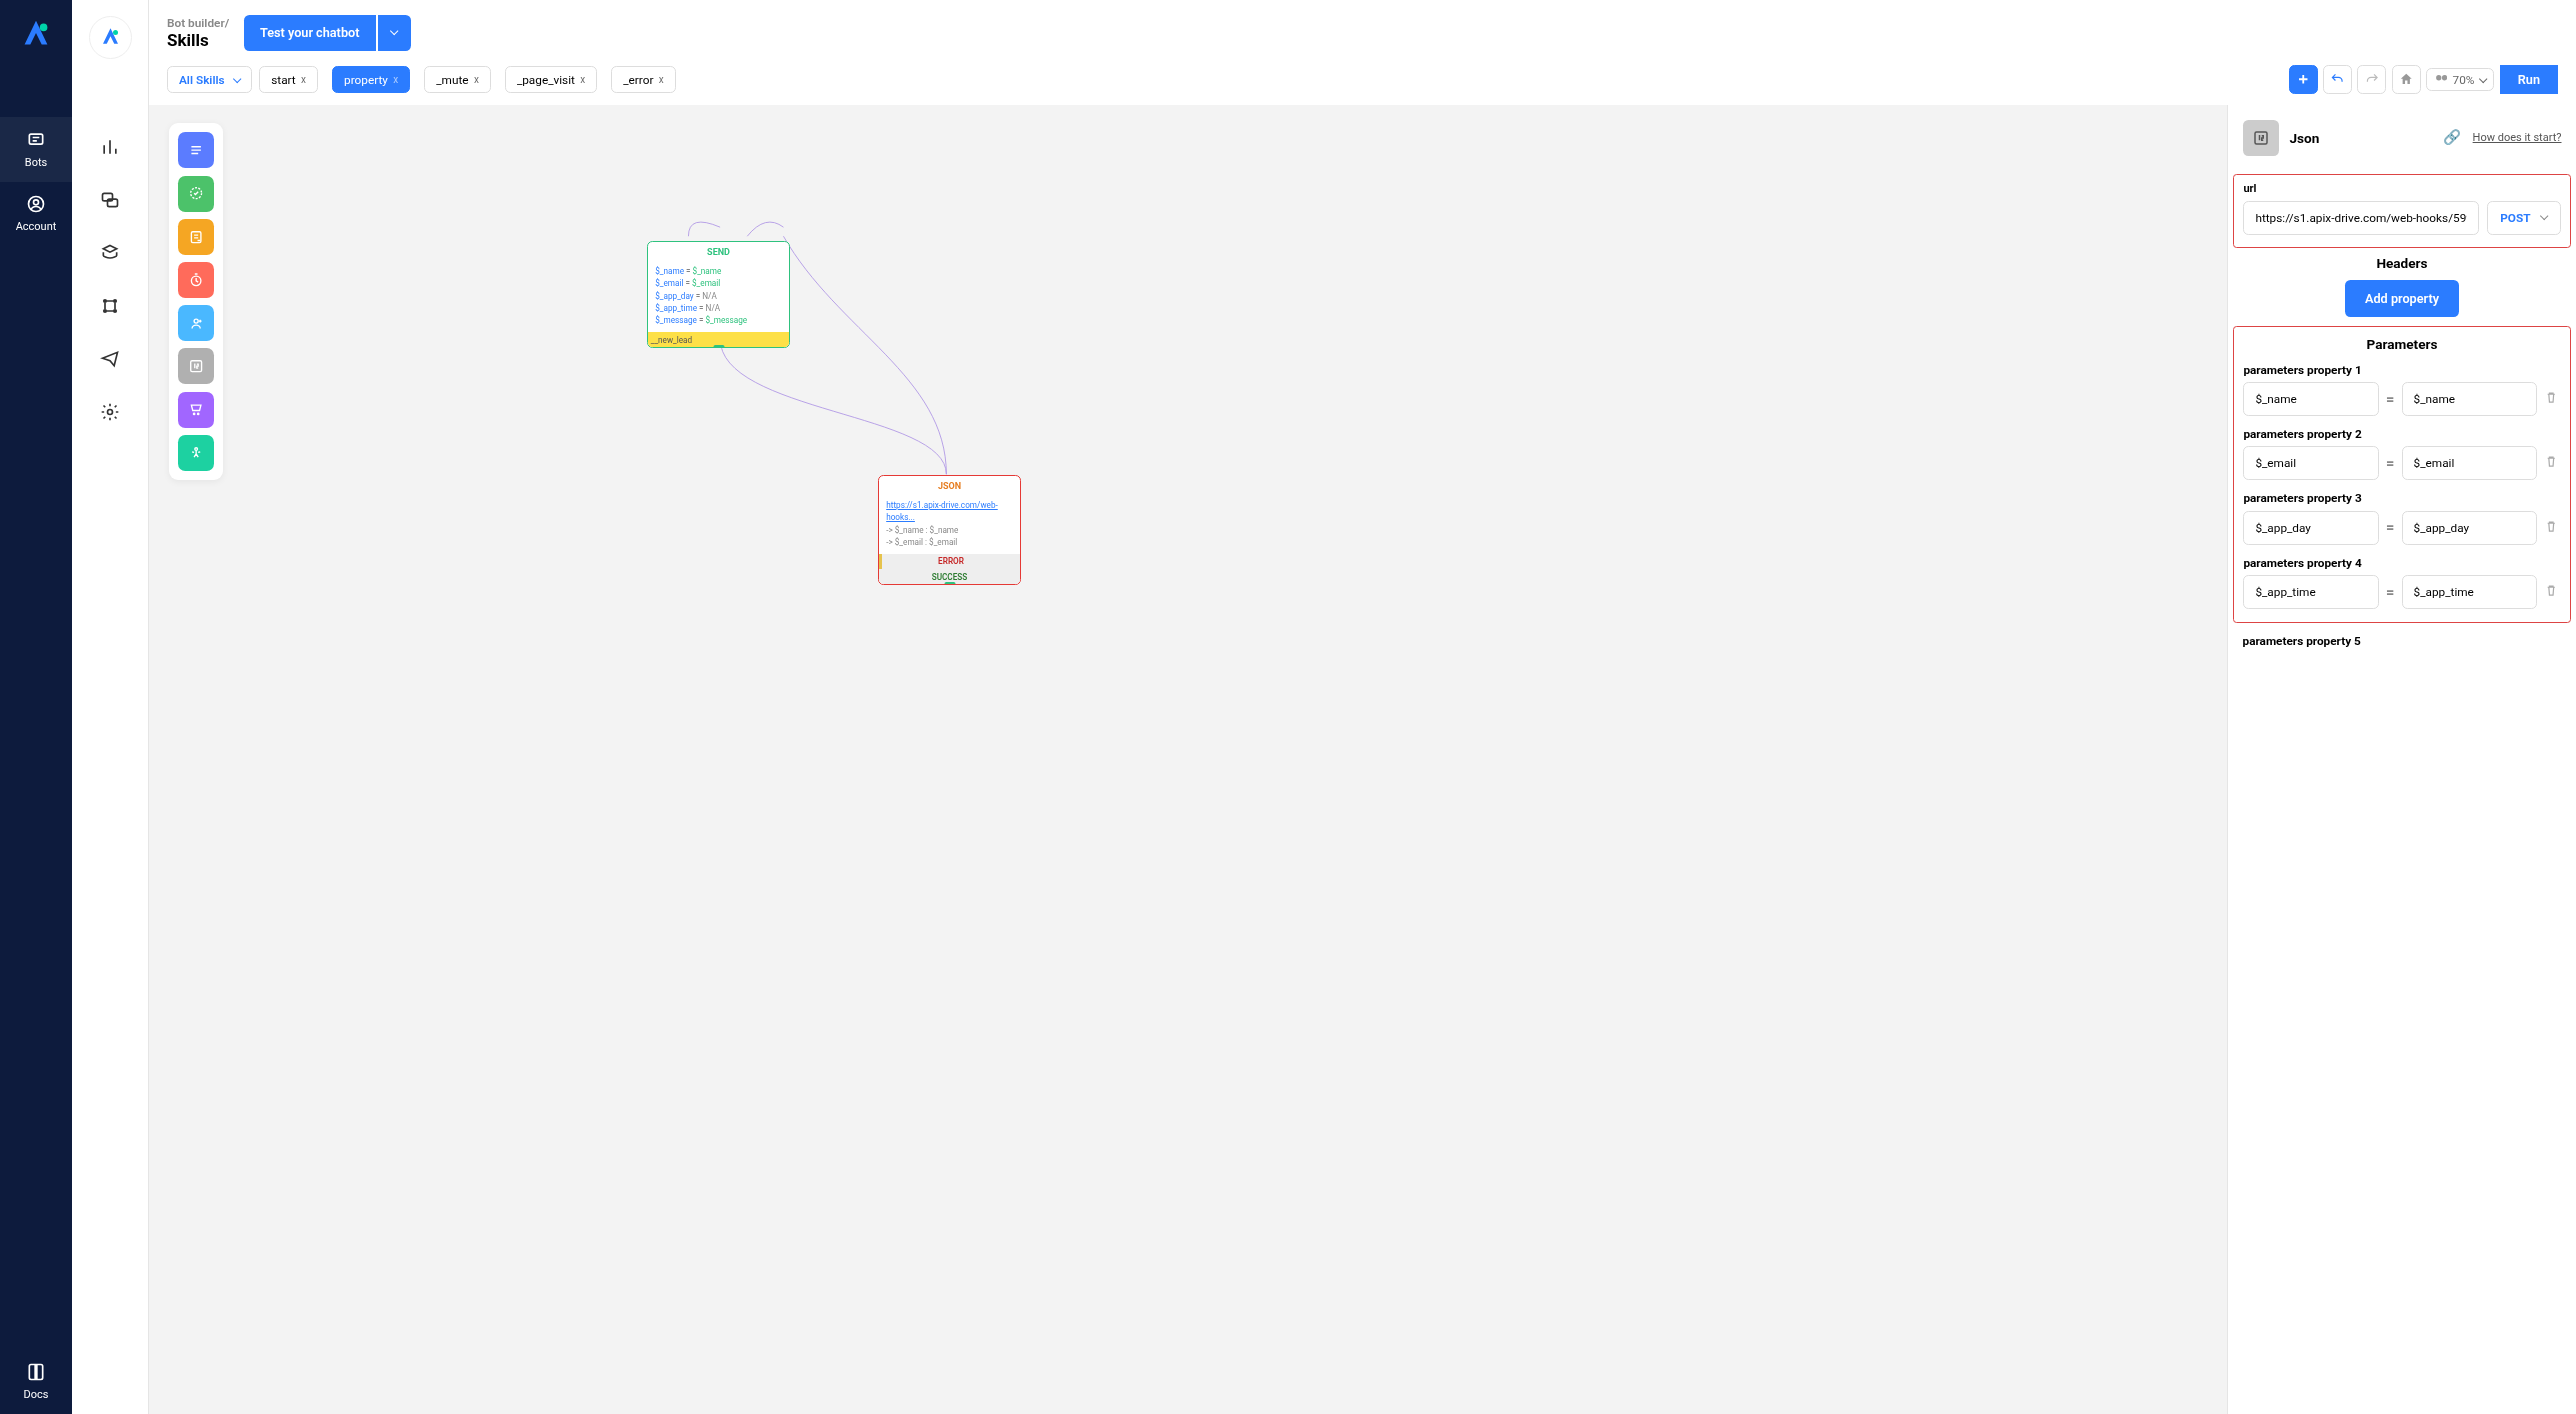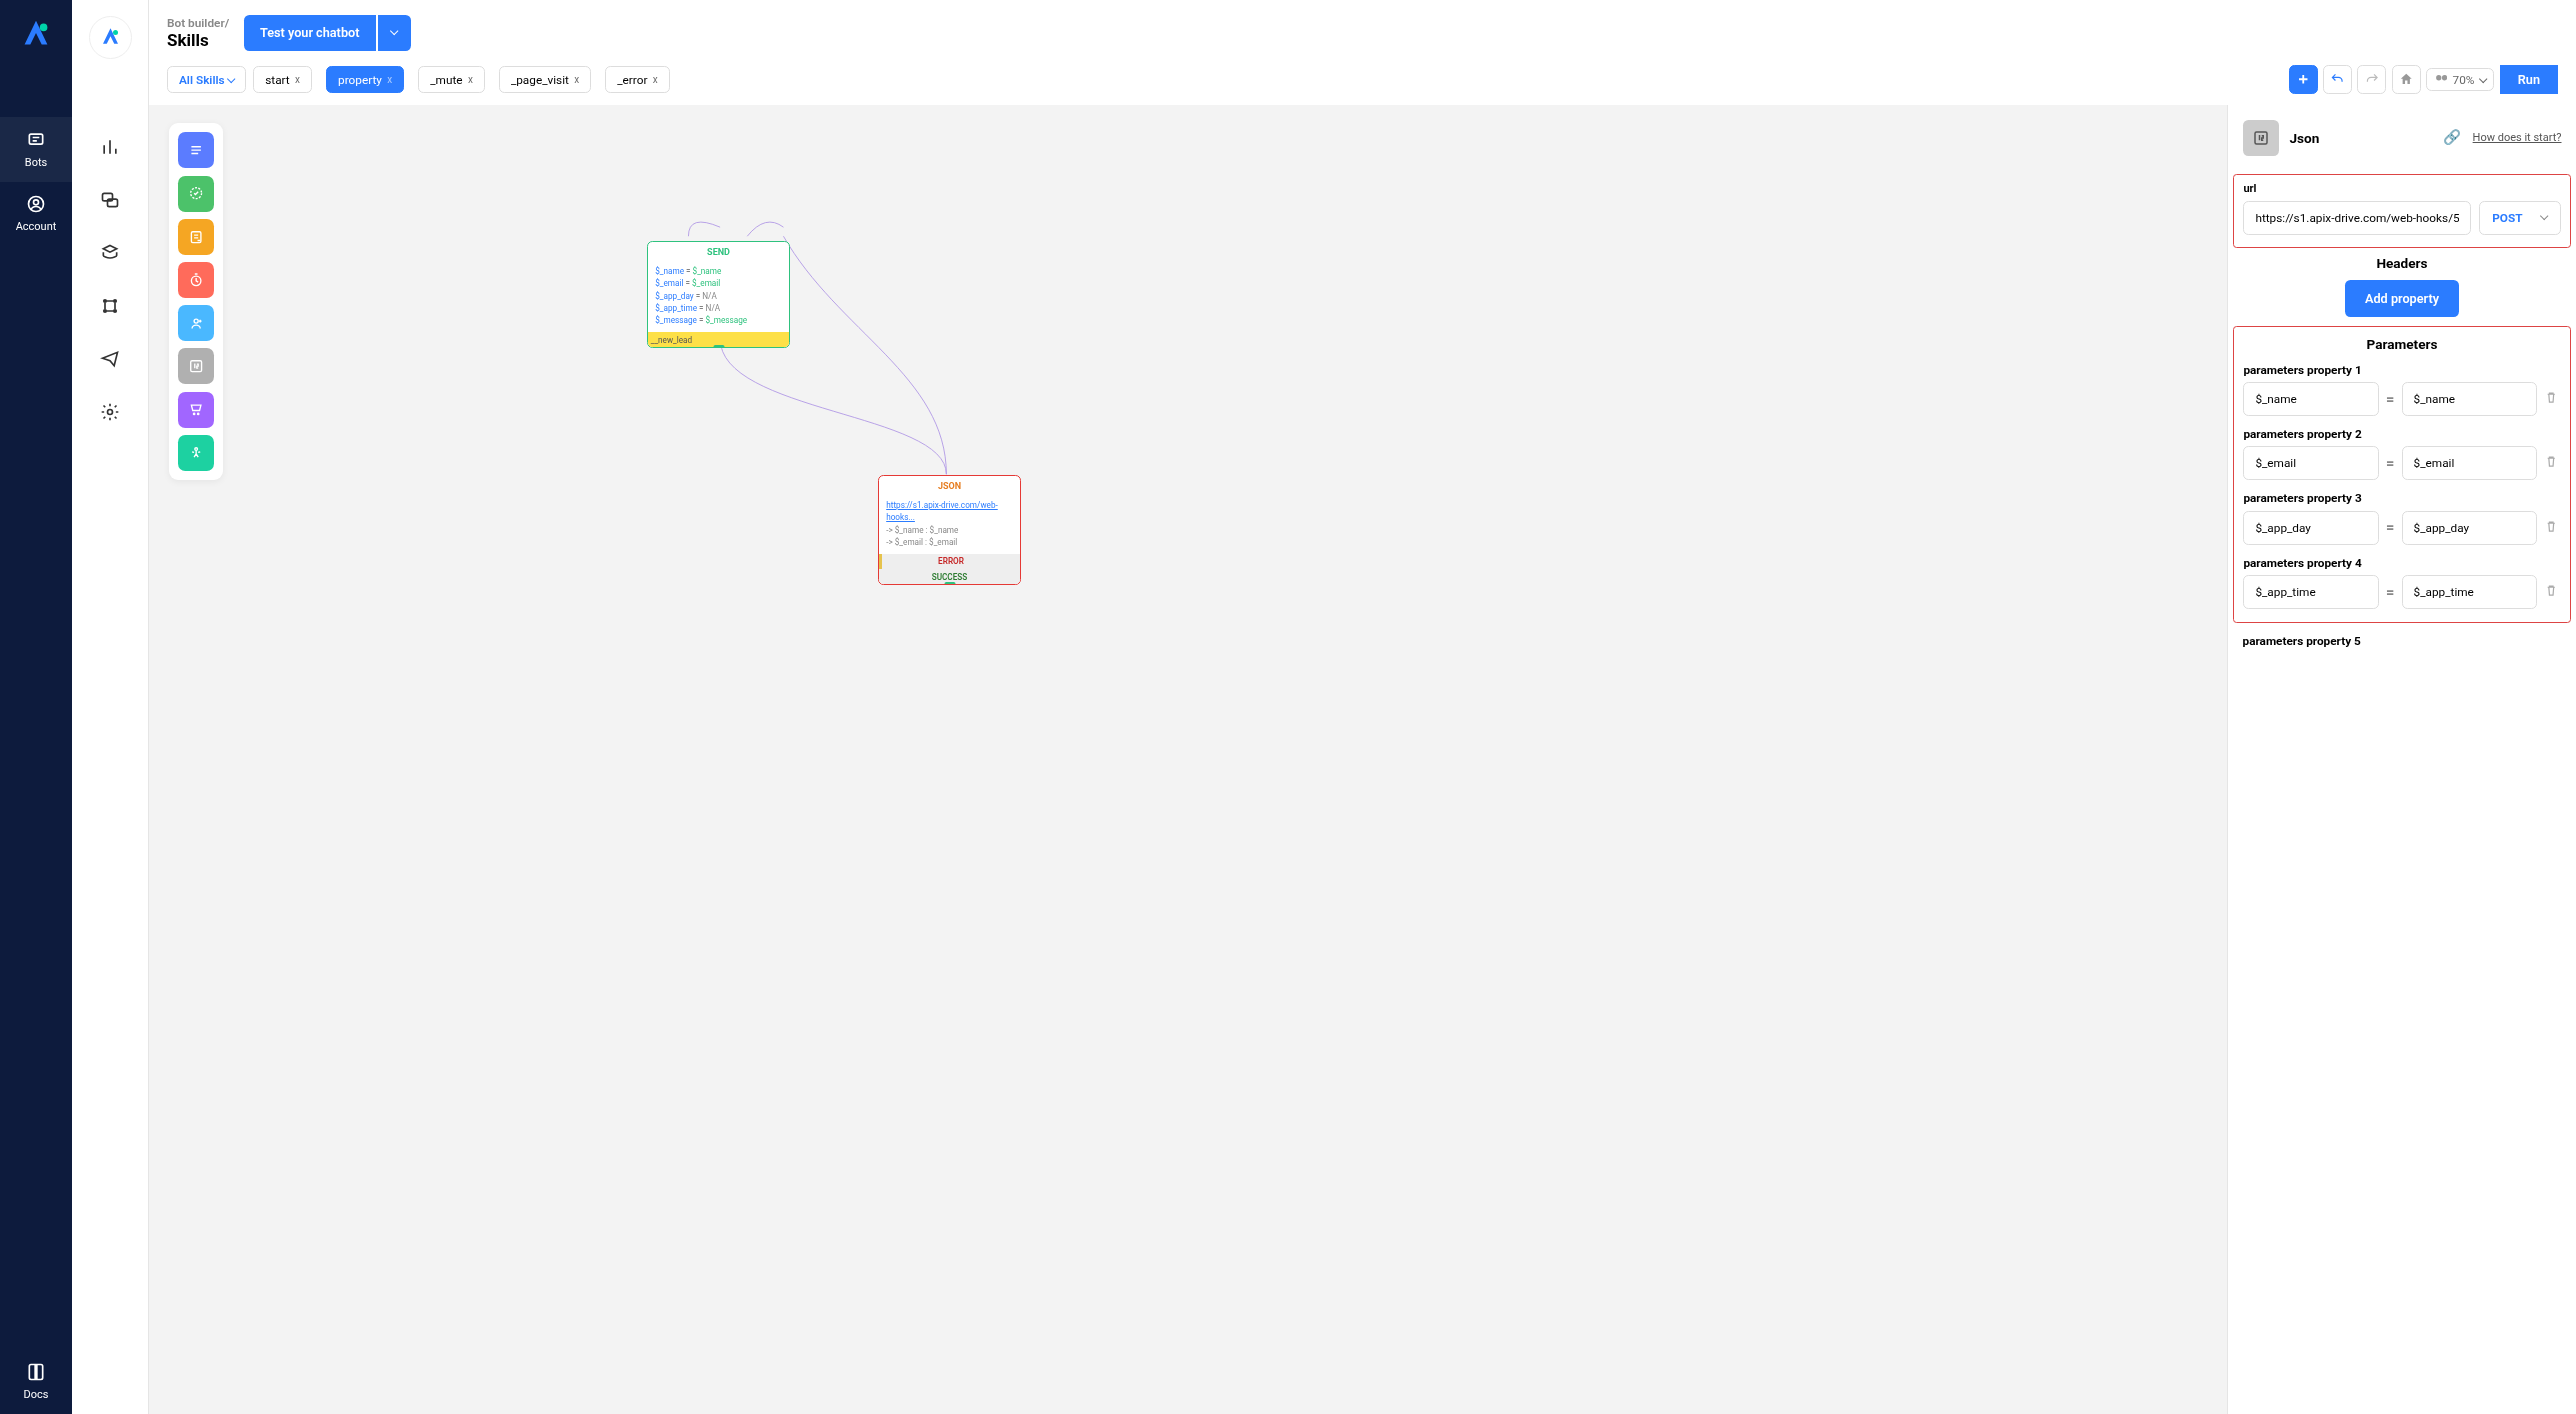--- a/index.html
+++ b/index.html
@@ -21,21 +21,21 @@
 .header-title h1{font-size:17px;font-weight:700}
 .btn{border:none;border-radius:5.4px;padding:0 16.3px;font-weight:600;cursor:pointer;display:inline-flex;align-items:center;gap:7.2px;height:36px;font-size:12.7px}
 .btn-primary{background:#2b7cff;color:#fff}
 .btn-split{display:flex;gap:1.8px}
 .btn-split .btn{border-radius:5.4px 0 0 5.4px}
 .btn-split .split-toggle{background:#2b7cff;border-radius:0 5.4px 5.4px 0;width:33px;display:flex;align-items:center;justify-content:center;color:#fff}
 .toolbar{display:flex;align-items:center;padding:0 18px 11px;gap:7.2px}
 .chip{border:0.9px solid #ddd;border-radius:5.4px;padding:5.4px 11px;font-size:11.8px;display:flex;align-items:center;gap:5.4px;cursor:pointer;background:#fff}
 .chip.active{background:#2b7cff;color:#fff;border-color:#2b7cff}
 .chip .x{opacity:.6;font-size:10px}
-.chip-dd{gap:3px}
+.chip-dd{gap:9px}
 .toolbar-right{margin-left:auto;display:flex;align-items:center;gap:5.4px}
 .icon-btn{width:29px;height:29px;border:0.9px solid #ddd;border-radius:5.4px;background:#fff;display:flex;align-items:center;justify-content:center;cursor:pointer;color:#666}
 .icon-btn.blue{background:#2b7cff;color:#fff;border-color:#2b7cff}
 .zoom-group{display:flex;align-items:center;gap:5.4px;border:0.9px solid #ddd;border-radius:5.4px;padding:3.6px 7.2px;font-size:11.8px;color:#666}
 .btn-run{background:#2b7cff;color:#fff;border:none;border-radius:0;padding:7.2px 18px;font-weight:600;cursor:pointer;font-size:12.7px}
 .workspace{flex:1;display:flex;position:relative;overflow:hidden}
 .canvas{flex:1;background:#f3f3f3;position:relative}
 .palette{position:absolute;left:20px;top:18px;background:#fff;border-radius:9px;padding:9px;display:flex;flex-direction:column;gap:7.2px;box-shadow:0 1.8px 7.2px rgba(0,0,0,.06)}
 .palette-item{width:36px;height:36px;border-radius:7.2px;display:flex;align-items:center;justify-content:center;cursor:pointer;color:#fff}
 .node{position:absolute;background:#fff;border-radius:5.4px;border:0.9px solid;font-size:9px;overflow:hidden;width:143px}
@@ -60,21 +60,21 @@
 .side-header{display:flex;align-items:center;gap:11px;padding:14.5px}
 .side-header .icn{width:36px;height:36px;background:#ccc;border-radius:5.4px;display:flex;align-items:center;justify-content:center;color:#555}
 .side-header h3{font-size:13.6px;font-weight:700;flex:1}
 .side-header a{font-size:11px;color:#555;text-decoration:underline}
 .section{padding:0 14.5px;margin-top:7.2px}
 .section.hl{border:1.8px solid #d44;border-radius:3.6px;margin:3.6px 5.4px;padding:7.2px 9px 12.7px}
 .section-title{font-size:13.6px;font-weight:700;text-align:center;margin:1px 0}
 .field-label{font-size:11px;font-weight:700;margin-bottom:5.4px;display:block}
 .url-row{display:flex;gap:7.2px}
 .input{border:0.9px solid #ddd;border-radius:5.4px;padding:9px 11px;font-size:11.8px;width:100%;outline:none}
-.method-dd{border:0.9px solid #ddd;border-radius:5.4px;padding:9px 12.7px;font-size:11.8px;font-weight:700;color:#2b7cff;display:flex;align-items:center;gap:18px;cursor:pointer}
+.method-dd{border:0.9px solid #ddd;border-radius:5.4px;padding:9px 12.7px;font-size:11.8px;font-weight:700;color:#2b7cff;display:flex;align-items:center;gap:10px;cursor:pointer}
 .btn-add{background:#2b7cff;color:#fff;border:none;border-radius:5.4px;padding:11px 20px;font-weight:600;cursor:pointer;display:block;margin:9px auto;font-size:12.7px}
 .param-label{font-size:11.8px;font-weight:700;margin:11px 0 5.4px}
 .param-row{display:flex;align-items:center;gap:7.2px}
 .param-row .input{flex:1}
 .param-row .eq{color:#888;font-weight:700}
 .param-row .del{color:#aaa;cursor:pointer;width:16.3px}
 .chev-down{border:solid currentColor;border-width:0 1.8px 1.8px 0;display:inline-block;padding:2.7px;transform:rotate(45deg);margin-bottom:1.8px}
 </style>
 </head>
 <body>

